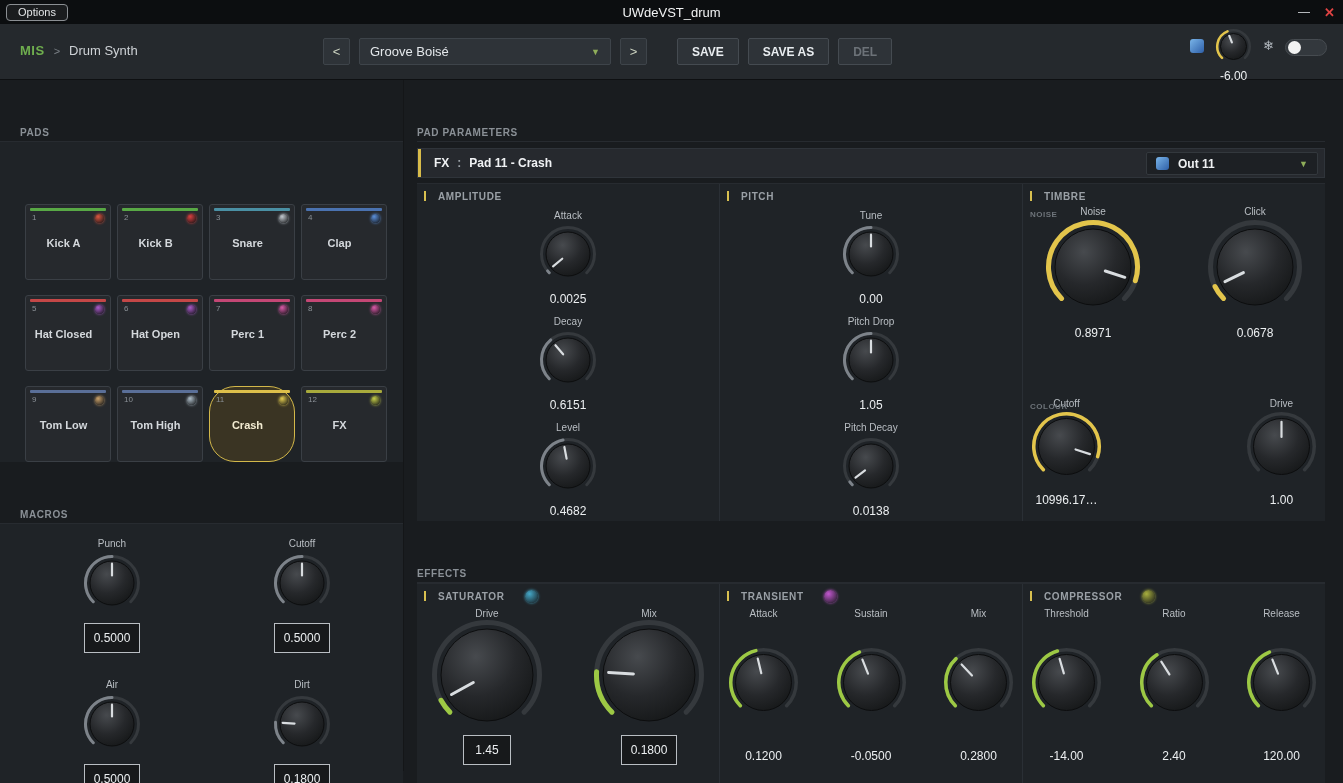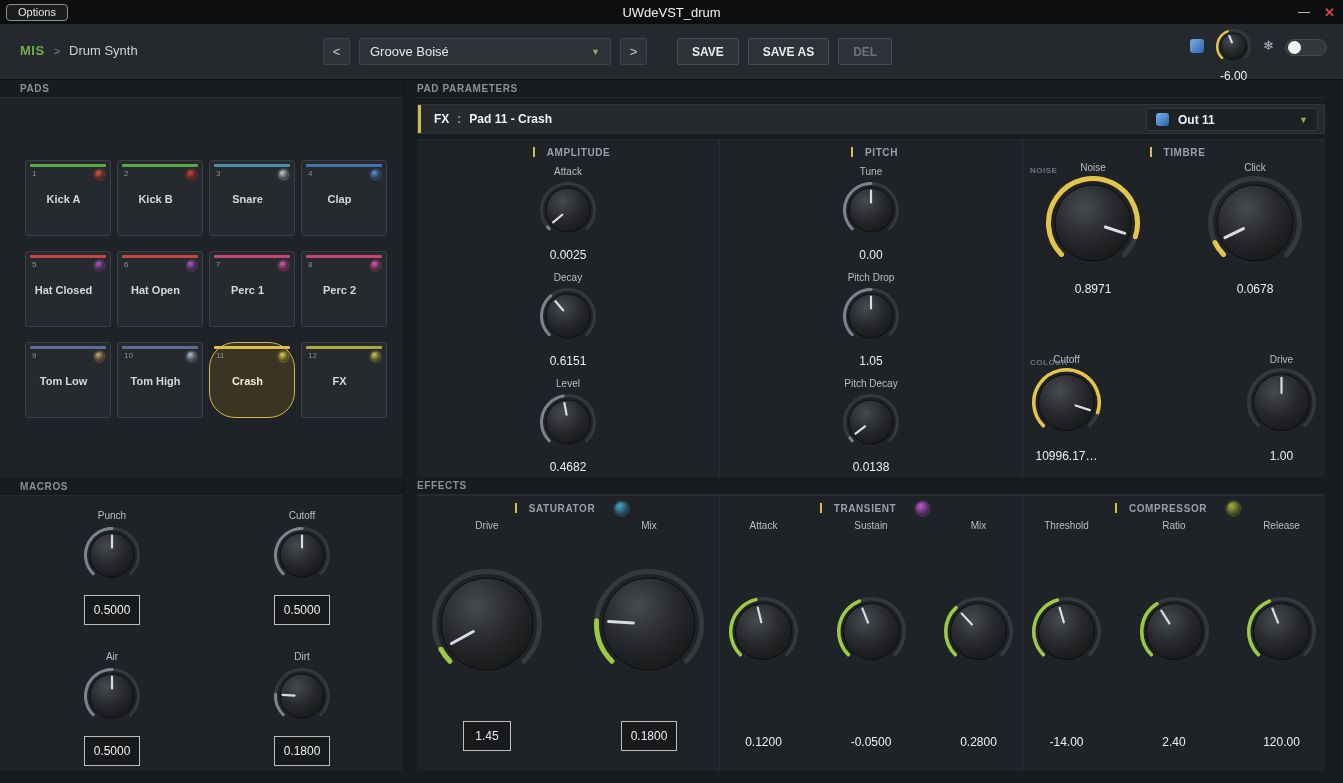--- a/index.html
+++ b/index.html
@@ -43,21 +43,21 @@
   .toggle-thumb { position:absolute; left:2px; top:1px; width:13px; height:13px; border-radius:50%; background:#f2f2f2; }
   .master-knob .knob { display:flex; flex-direction:column; align-items:center; }
   .master-knob .knob-value { font-size:12px; color:#eceff1; margin-top:0; }
 
   
   .main { display:flex; height:691px; }
   .left { width:404px; display:flex; flex-direction:column; border-right:1px solid #141618; }
   .right { flex:1; display:flex; flex-direction:column; padding:0 18px 0 13px; }
 
   .section-label { height:18px; line-height:17px; font-size:10px; font-weight:bold; letter-spacing:.6px;
-                   color:#8a9096; border-bottom:1px solid #272b30; }
+                   color:#8a9096; border-bottom:1px solid #272b30;margin-top:44px; }
   .sl-left { padding-left:20px; }
 
   .pads-panel { height:380px; background:#1f2327; }
   .pad-grid { display:grid; grid-template-columns:repeat(4,86px); column-gap:6px; row-gap:15px; padding:62px 0 0 25px; }
   .pad { position:relative; width:86px; height:76px; background:#26292d; border:1px solid #3a3f45; border-radius:3px; }
   .pad.selected { background:#3a3423; border-color:#d3b84a;border-radius:26px; }
   .pad-stripe { position:absolute; top:3px; left:4px; right:4px; height:3px; border-radius:1px; }
   .pad-num { position:absolute; top:8px; left:6px; font-size:8px; color:#8a9096; }
   .pad-icon { position:absolute; top:9px; right:6px; width:9px; height:9px; border-radius:50%; }
   .pad-name { position:absolute; top:50%; left:0; right:9px; transform:translateY(-42%); text-align:center;
@@ -82,21 +82,21 @@
   .fx-t3 { font-size:12px; font-weight:bold; color:#f0f2f4; }
   .out-select { position:absolute; right:6px; top:3px; height:23px; min-width:172px; background:#1d2024;
                 border:1px solid #33383d; border-radius:2px; display:flex; align-items:center; gap:9px; padding:0 9px; }
   .out-icon { width:13px; height:13px; }
   .out-label { flex:1; font-size:12px; font-weight:bold; color:#eef0f2; }
 
   .params-row { display:flex; height:338px; background:#1f2327; border-top:1px solid #272b30; }
   .param-panel { flex:1; overflow:hidden; }
   .param-panel + .param-panel { border-left:1px solid #2a2f35; }
   .panel-title { display:flex; align-items:center; gap:12px; height:18px; padding:6px 0 0 7px;
-                 font-size:10px; font-weight:bold; letter-spacing:.6px; color:#9aa0a6;justify-content:center; }
+                 font-size:10px; font-weight:bold; letter-spacing:.6px; color:#9aa0a6; }
   .accent-sm { display:inline-block; width:2px; height:10px; background:#d8c050; }
   .pp-stack { display:flex; flex-direction:column; align-items:center; padding-top:8px; }
   .pp-stack .knob { margin-bottom:10px; }
   .pp-stack .knob-label { margin-bottom:4px; }
   .pp-stack .knob-value { margin-top:5px; }
 
   .param-panel.timbre { display:flex; flex-direction:column; }
   .t-row { position:relative; }
   .t-row1 { margin-top:4px; }
   .t-row2 { margin-top:auto; padding-bottom:14px; }

